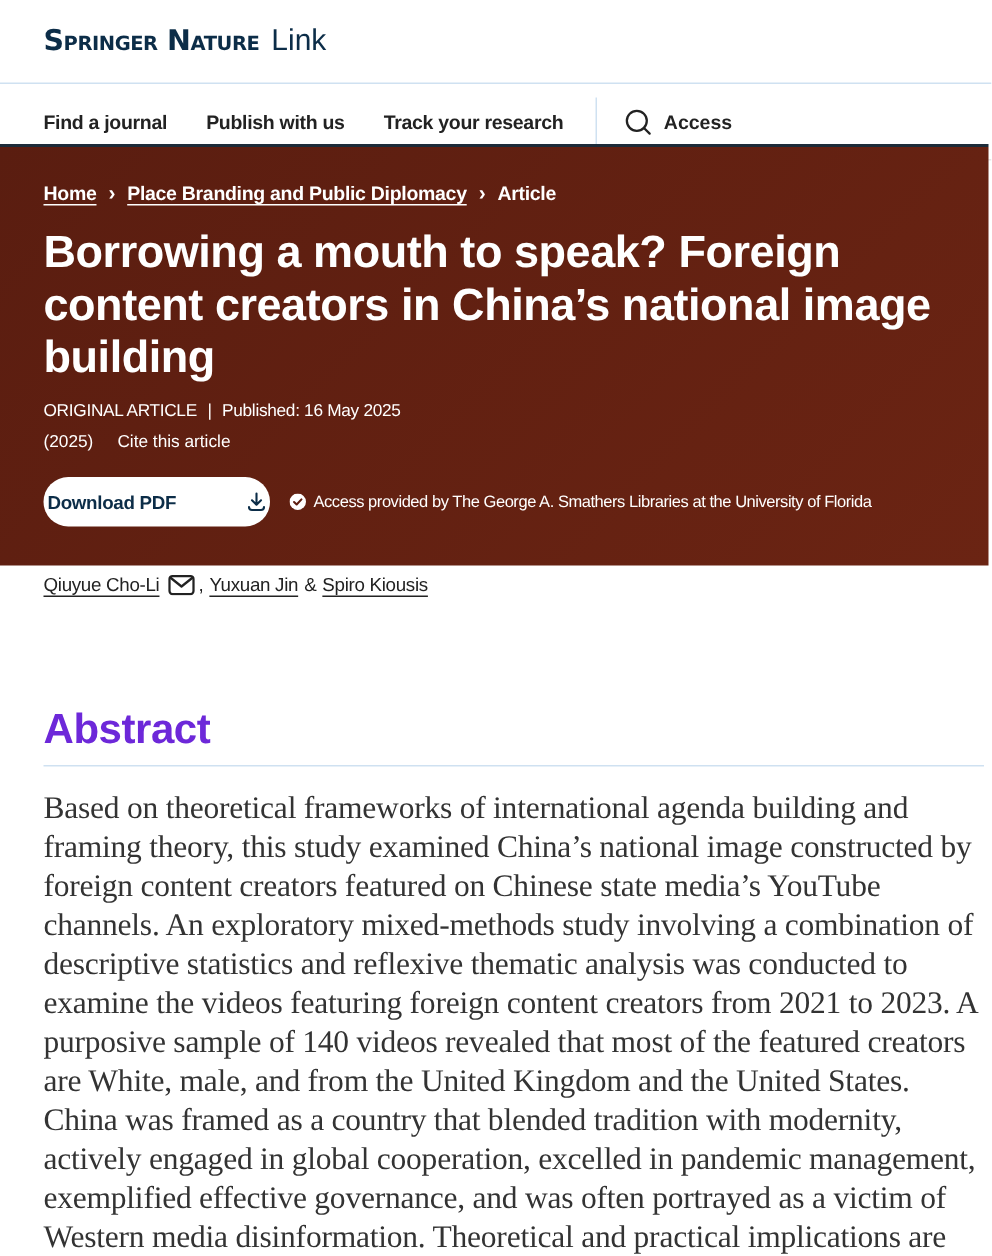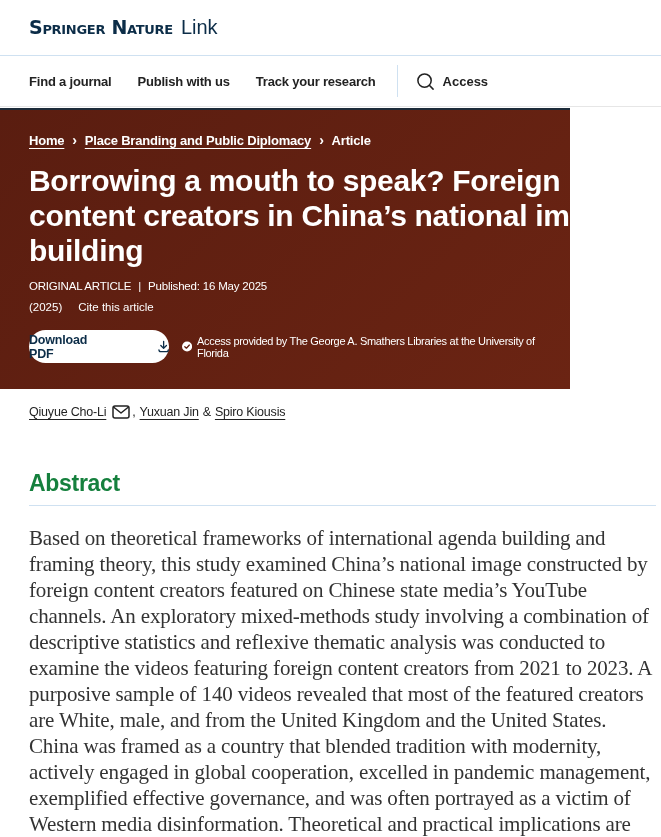--- a/index.html
+++ b/index.html
@@ -10,44 +10,44 @@
   .logo { display: flex; align-items: baseline; color: #0c2d48; }
   .logo-brand { font-family: "DejaVu Sans", sans-serif; font-weight: bold; font-size: 19px; letter-spacing: -0.3px; font-variant: small-caps; color: #0c2d48; }
   .logo-link { font-family: Liberation Sans, sans-serif; font-size: 20px; margin-left: 8px; color: #0c2d48; }
 
   .nav { height: 51px; display: flex; align-items: center; padding-left: 29px; border-bottom: 1px solid #e6e6e6; }
   .nav-item { font-family: "Liberation Sans", sans-serif; font-weight: bold; font-size: 13px; color: #222; margin-right: 26px; cursor: pointer; white-space: nowrap; letter-spacing: -0.2px; }
   .nav-sep { width: 1px; height: 32px; background: #cfe1f1; margin: 0 18px 0 -5px; }
   .nav-search { display: flex; align-items: center; font-weight: bold; font-size: 13px; color: #222; cursor: pointer; }
   .nav-search svg { margin-right: 8px; }
 
-  .banner { position: absolute; top: 108px; left: 0; width: 570px; height: 281px;
+  .banner { position: absolute; top: 96px; left: 0; width: 659px; height: 281px;
             background: linear-gradient(135deg, #5a1d10 0%, #6b2413 100%);
             border-top: 2px solid #1c2b39; padding: 22px 29px 0 29px; color: #ffffff; }
   .breadcrumb { display: flex; align-items: center; font-size: 13px; font-weight: bold; letter-spacing: -0.2px; }
   .breadcrumb a { color: #fff; text-decoration: underline; text-underline-offset: 3px; cursor: pointer; }
   .breadcrumb .chev { margin: 0 8px; font-weight: bold; font-size: 14px; }
   .title { margin-top: 15px; font-family: "Liberation Sans", sans-serif; font-weight: bold; font-size: 30px; line-height: 35px; letter-spacing: -0.3px; color: #fff; width: 610px; }
   .meta { margin-top: 12px; font-size: 11.5px; display: flex; align-items: center; letter-spacing: -0.2px; }
   .meta .bar { margin: 0 7px; }
   .meta2 { margin-top: 9px; font-size: 11.5px; display: flex; align-items: center; }
   .meta2 a { margin-left: 16px; color: #fff; text-underline-offset: 3px; cursor: pointer; }
   .actions { margin-top: 17px; display: flex; align-items: center; }
   .dl-btn { height: 33px; width: 151px; border-radius: 17px; background: #fff; color: #0c2d48; font-weight: bold; font-size: 12.5px; display: flex; align-items: center; justify-content: center; cursor: pointer; letter-spacing: -0.2px; gap: 40px; }
   .dl-btn svg { margin-left: 8px; }
   .access { margin-left: 13px; display: flex; align-items: center; font-size: 11px; letter-spacing: -0.3px; }
   .access svg { margin-right: 5px; }
 
-  .authors { position: absolute; top: 405px; left: 29px; font-size: 12.5px; display: flex; align-items: center; color: #222; letter-spacing: -0.2px; }
+  .authors { position: absolute; top: 383px; left: 29px; font-size: 12.5px; display: flex; align-items: center; color: #222; letter-spacing: -0.2px; }
   .authors a { color: #222; text-decoration: underline; text-underline-offset: 3px; cursor: pointer; }
   .authors .mail { margin: 0 2px 0 6px; display: inline-flex; cursor: pointer; }
   .authors .sep { margin: 0 4px 0 0; }
   .authors .amp { margin: 0 4px; }
 
-  .abstract-heading { position: absolute; top: 470px; left: 29px; width: 627px; font-weight: bold; font-size: 23px; color: #15803d; padding-bottom: 8px; border-bottom: 1px solid #cfe1f1; letter-spacing: -0.3px; }
+  .abstract-heading { position: absolute; top: 470px; left: 29px; width: 627px; font-weight: bold; font-size: 28px; color: #6d28d9; padding-bottom: 8px; border-bottom: 1px solid #cfe1f1; letter-spacing: -0.3px; }
   .abstract-text { position: absolute; top: 525px; left: 29px; width: 628px; font-family: "Liberation Serif", "DejaVu Serif", serif; font-size: 21px; line-height: 26px; color: #333; letter-spacing: -0.15px; }
 </style>
 </head>
 <body>
 
 <header class="top-header">
   <div class="logo">
     <span class="logo-brand">Springer Nature</span>
     <span class="logo-link">Link</span>
   </div>

